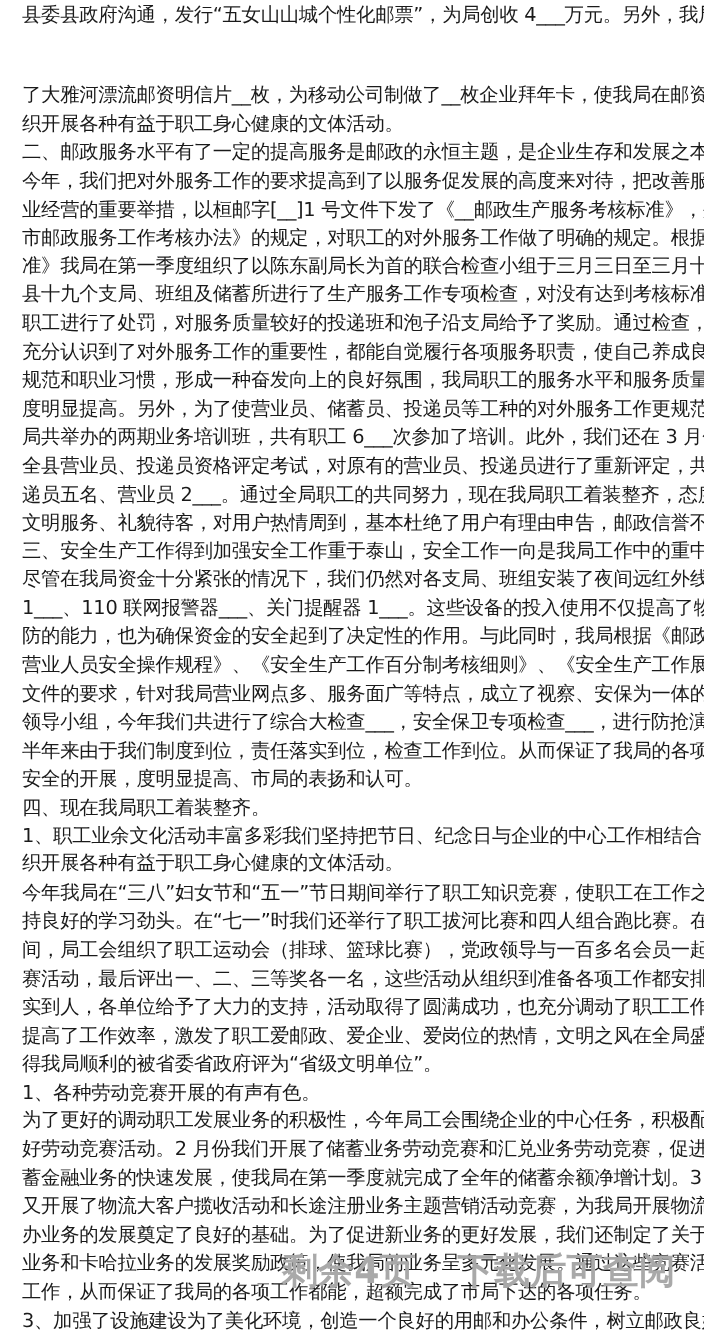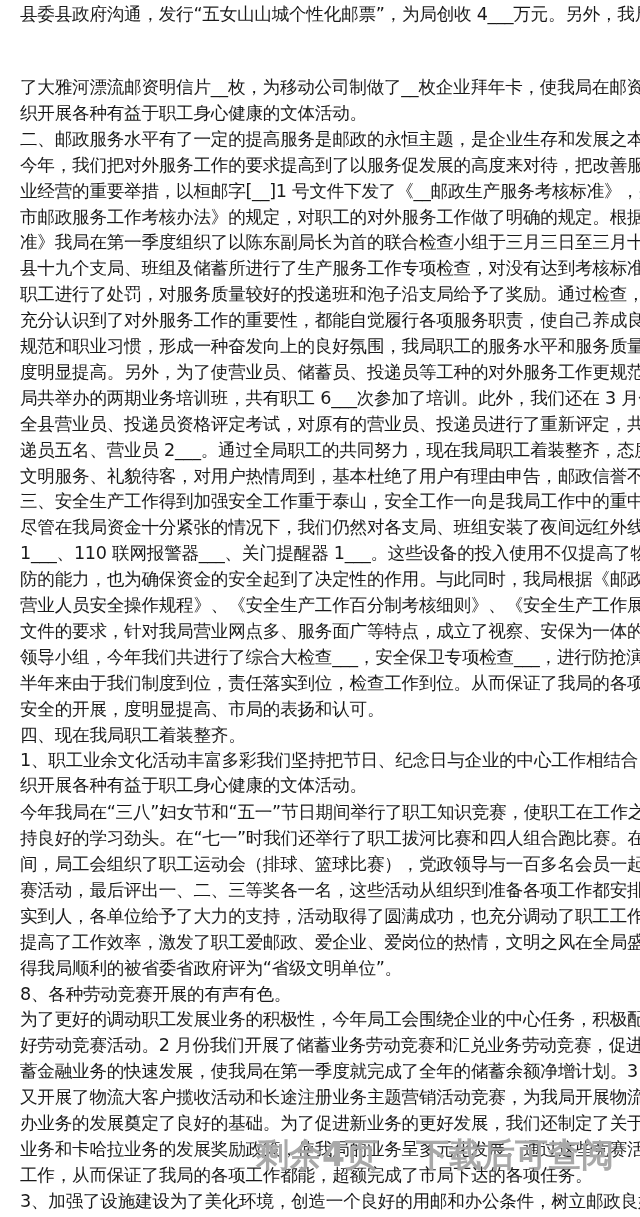--- a/index.html
+++ b/index.html
@@ -86,21 +86,21 @@
   <div class="line" style="top: 723px;">四、现在我局职工着装整齐。</div>
   <div class="line" style="top: 748px;">1、职工业余文化活动丰富多彩我们坚持把节日、纪念日与企业的中心工作相结合，积极组</div>
   <div class="line" style="top: 774px; font-family: Liberation Mono, monospace;">织开展各种有益于职工身心健康的文体活动。</div>
   <div class="line" style="top: 800px;">今年我局在“三八”妇女节和“五一”节日期间举行了职工知识竞赛，使职工在工作之余仍能保</div>
   <div class="line" style="top: 826px;">持良好的学习劲头。在“七一”时我们还举行了职工拔河比赛和四人组合跑比赛。在“十一”期</div>
   <div class="line" style="top: 852px;">间，局工会组织了职工运动会（排球、篮球比赛），党政领导与一百多名会员一起参加了比</div>
   <div class="line" style="top: 878px;">赛活动，最后评出一、二、三等奖各一名，这些活动从组织到准备各项工作都安排有序、落</div>
   <div class="line" style="top: 904px;">实到人，各单位给予了大力的支持，活动取得了圆满成功，也充分调动了职工工作积极性，</div>
   <div class="line" style="top: 930px;">提高了工作效率，激发了职工爱邮政、爱企业、爱岗位的热情，文明之风在全局盛行，也使</div>
   <div class="line" style="top: 956px;">得我局顺利的被省委省政府评为“省级文明单位”。</div>
-  <div class="line" style="top: 982px;">8、各种劳动竞赛开展的有声有色。</div>
+  <div class="line" style="top: 982px;">1、各种劳动竞赛开展的有声有色。</div>
   <div class="line" style="top: 1007px;">为了更好的调动职工发展业务的积极性，今年局工会围绕企业的中心任务，积极配合行政抓</div>
   <div class="line" style="top: 1033px;">好劳动竞赛活动。2 月份我们开展了储蓄业务劳动竞赛和汇兑业务劳动竞赛，促进了我局储</div>
   <div class="line" style="top: 1059px;">蓄金融业务的快速发展，使我局在第一季度就完成了全年的储蓄余额净增计划。3 月份我们</div>
   <div class="line" style="top: 1085px;">又开展了物流大客户揽收活动和长途注册业务主题营销活动竞赛，为我局开展物流业务和代</div>
   <div class="line" style="top: 1111px;">办业务的发展奠定了良好的基础。为了促进新业务的更好发展，我们还制定了关于代理保险</div>
   <div class="line" style="top: 1137px;">业务和卡哈拉业务的发展奖励政策，使我局的业务呈多元化发展。通过这些竞赛活动的开展</div>
   <div class="line" style="top: 1163px;">工作，从而保证了我局的各项工作都能，超额完成了市局下达的各项任务。</div>
   <div class="line" style="top: 1189px;">3、加强了设施建设为了美化环境，创造一个良好的用邮和办公条件，树立邮政良好的社会</div>
 </div>
 

